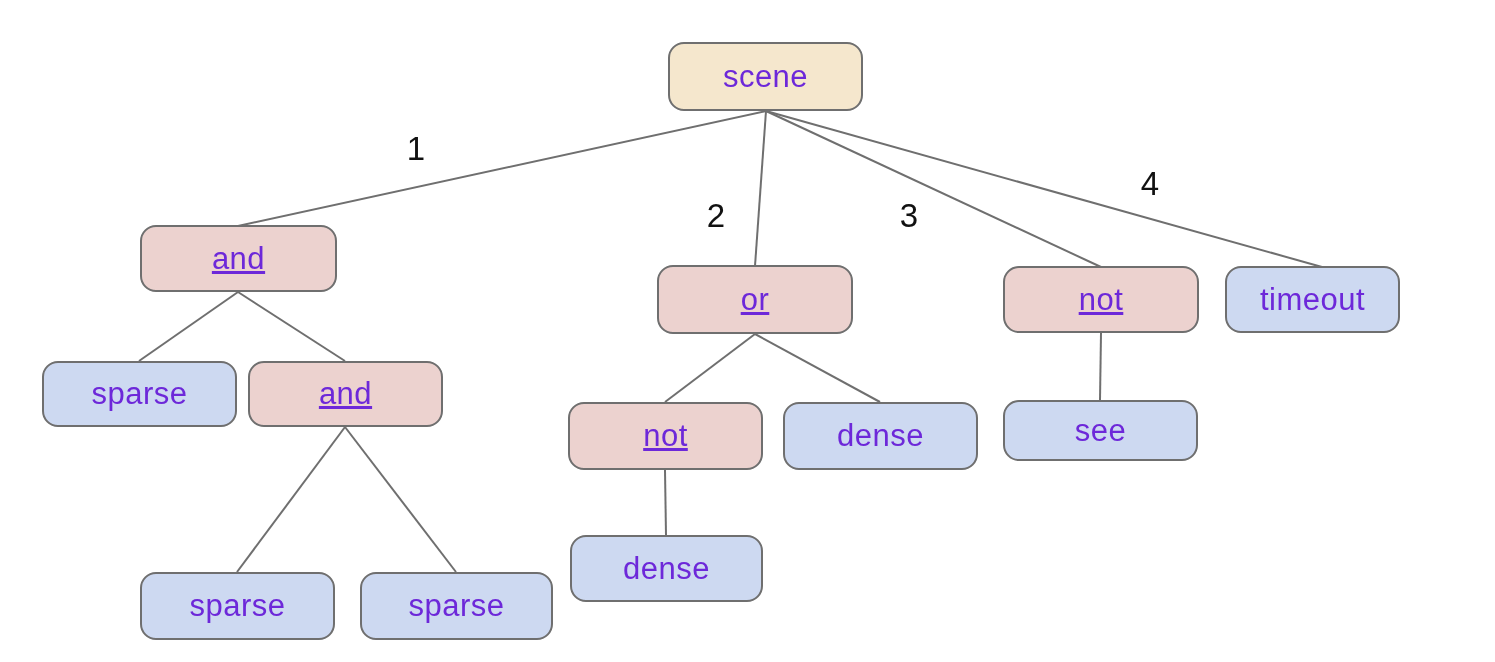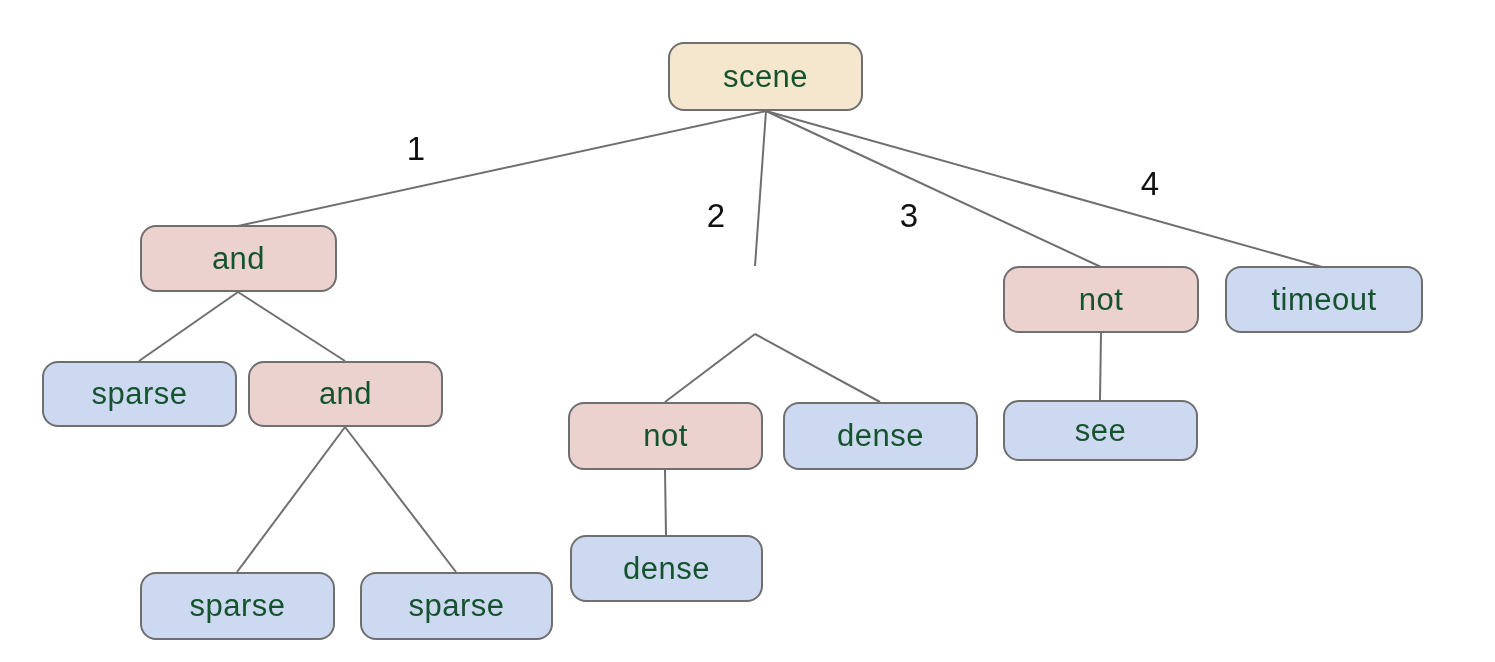--- a/index.html
+++ b/index.html
@@ -27,26 +27,26 @@
   }
   .node {
     position: absolute;
     box-sizing: border-box;
     border: 2px solid #6f6f6f;
     border-radius: 16px;
     display: flex;
     align-items: center;
     justify-content: center;
     font-size: 31px;
-    color: #14532d;
+    color: #6d28d9;
     letter-spacing: 0.5px;
     cursor: default;
   }
   .node-root { background: #f5e7cd; }
-  .node-op   { background: #ecd2cf; }
+  .node-op   { background: #ecd2cf; text-decoration: underline; }
   .node-leaf { background: #cdd9f1; }
   .edge-label {
     position: absolute;
     transform: translate(-50%, -50%);
     font-size: 33px;
     color: #111111;
     line-height: 1;
   }
 </style>
 </head>
@@ -70,22 +70,23 @@
   </svg>
 
   <div class="edge-label" style="left:416px; top:148px;">1</div>
   <div class="edge-label" style="left:716px; top:215px;">2</div>
   <div class="edge-label" style="left:909px; top:215px;">3</div>
   <div class="edge-label" style="left:1150px; top:183px;">4</div>
 
   <div class="node node-root" style="left:668px;  top:42px;  width:195px; height:69px;">scene</div>
 
   <div class="node node-op" style="left:140px;  top:225px; width:197px; height:67px;">and</div>
+  <div class="node node-op" style="left:657px;  top:265px; width:196px; height:69px;">or</div>
   <div class="node node-op" style="left:1003px; top:266px; width:196px; height:67px;">not</div>
-  <div class="node node-leaf" style="left:1225px; top:266px; width:198px; height:67px;">timeout</div>
+  <div class="node node-leaf" style="left:1225px; top:266px; width:175px; height:67px;">timeout</div>
 
   <div class="node node-leaf" style="left:42px;   top:361px; width:195px; height:66px;">sparse</div>
   <div class="node node-op" style="left:248px;  top:361px; width:195px; height:66px;">and</div>
   <div class="node node-op" style="left:568px;  top:402px; width:195px; height:68px;">not</div>
   <div class="node node-leaf" style="left:783px;  top:402px; width:195px; height:68px;">dense</div>
   <div class="node node-leaf" style="left:1003px; top:400px; width:195px; height:61px;">see</div>
 
   <div class="node node-leaf" style="left:140px;  top:572px; width:195px; height:68px;">sparse</div>
   <div class="node node-leaf" style="left:360px;  top:572px; width:193px; height:68px;">sparse</div>
   <div class="node node-leaf" style="left:570px;  top:535px; width:193px; height:67px;">dense</div>

